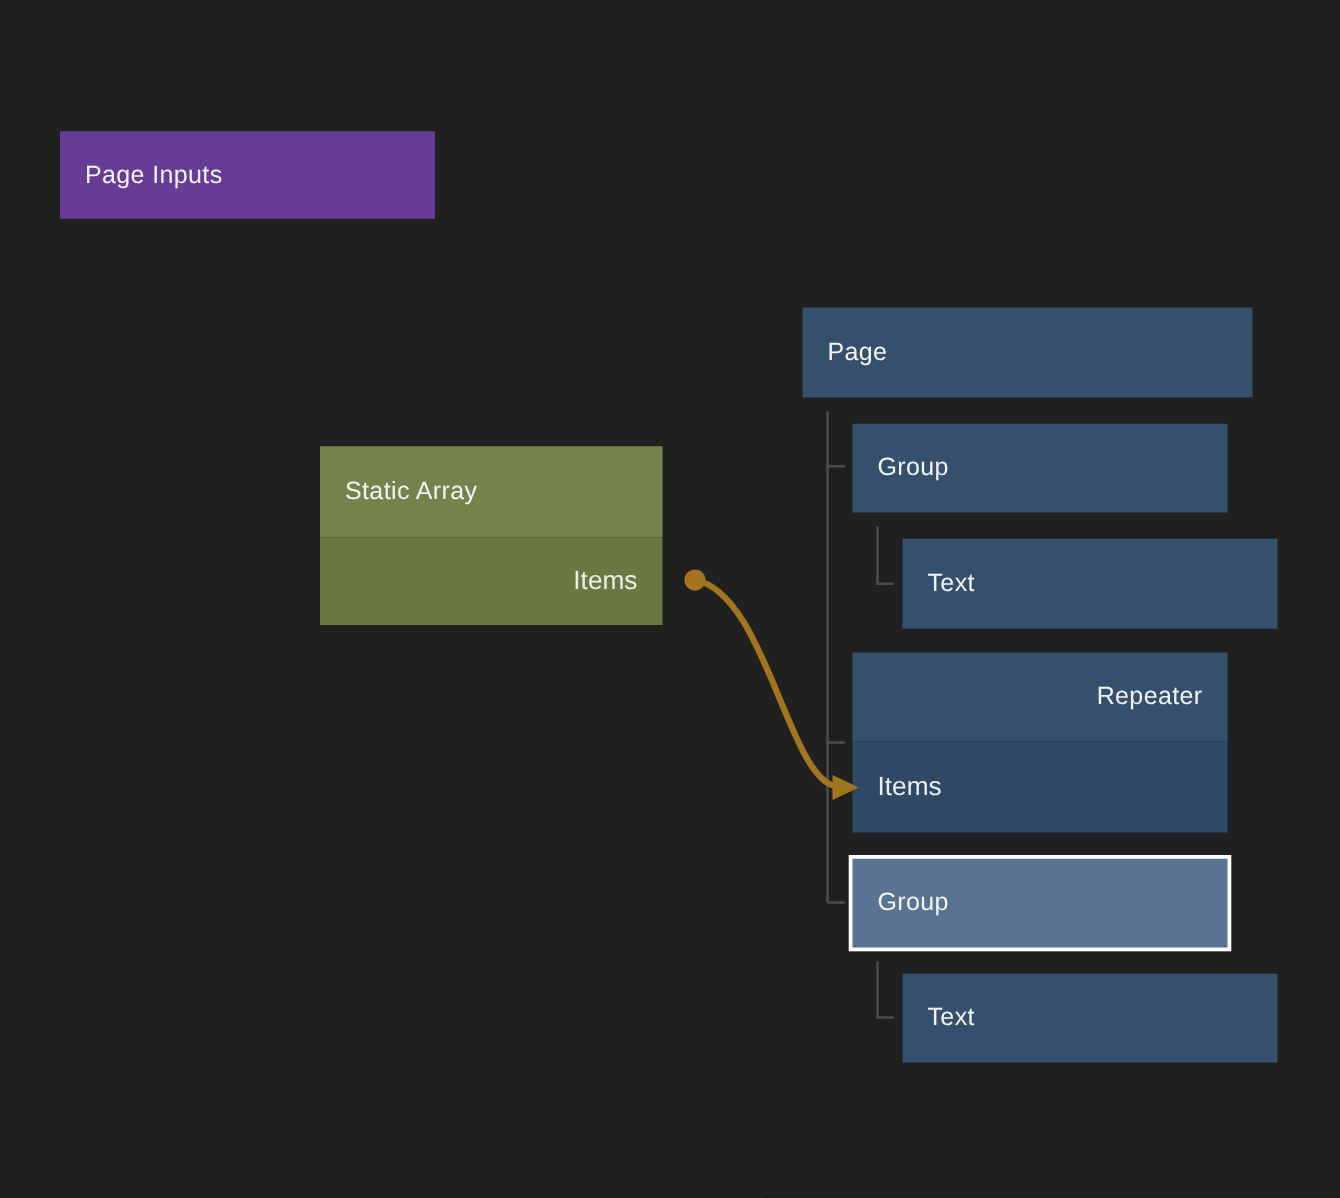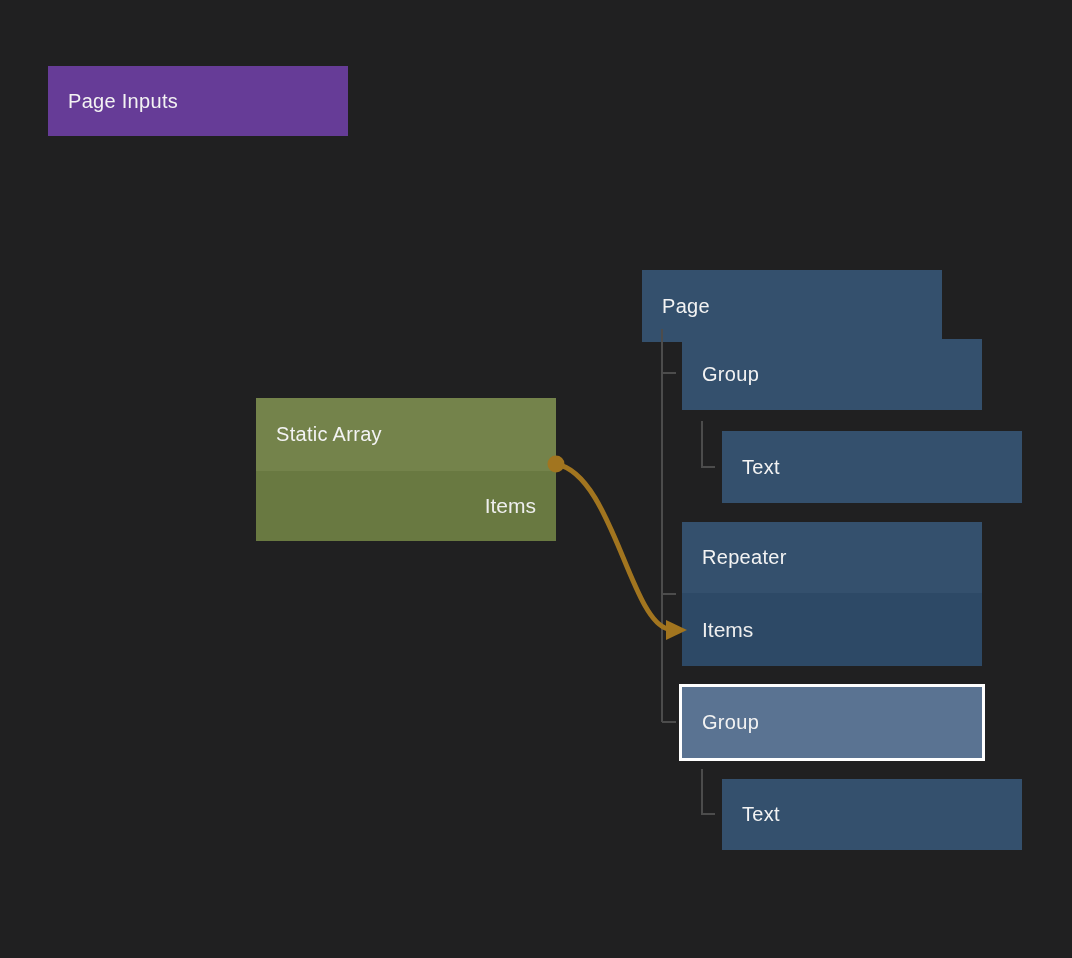--- a/index.html
+++ b/index.html
@@ -29,46 +29,46 @@
   }
   .port-label {
     font-size:21px;
     color:#eeeeee;
     white-space:nowrap;
   }
   .out { justify-content:flex-end; }
 
   
   #node-page-inputs { left:48px;  top:66px;  width:300px; height:70px; }
-  #node-static-array{ left:256px; top:357px; width:300px;margin-top:41px; }
+  #node-static-array{ left:256px; top:357px; width:274px; }
   #sa-header  { height:73px; }
   #sa-port    { height:70px; }
-  #node-page    { left:642px; top:246px; width:300px; height:72px;margin-top:24px; }
+  #node-page    { left:642px; top:246px; width:360px; height:72px; }
   #node-group-1 { left:682px; top:339px; width:300px; height:71px; }
   #node-text-1  { left:722px; top:431px; width:300px; height:72px; }
   #node-repeater{ left:682px; top:522px; width:300px; }
-  #rp-header { height:71px; }
+  #rp-header { height:71px;justify-content:flex-end; }
   #rp-port   { height:73px; }
   #node-group-2 {
     left:679px; top:684px; width:306px; height:77px;
     border:3px solid #ffffff; box-sizing:border-box;
   }
   #node-text-2  { left:722px; top:779px; width:300px; height:71px; }
 
   #wire-layer {
     position:absolute; left:0; top:0; z-index:2;
     pointer-events:none;
   }
 </style>
 </head>
 <body>
 
 <div class="canvas" style="background-color: rgb(32, 32, 33);">
 
-  <div class="node row" id="node-page-inputs" style="background-color: rgb(102, 60, 151);">
+  <div class="node row" id="node-page-inputs" style="background-color: rgb(102, 60, 151); margin-top: 39px;">
     <span class="node-title">Page Inputs</span>
   </div>
 
   <div class="node" id="node-static-array">
     <div class="row" id="sa-header" style="background-color: rgb(116, 131, 75);">
       <span class="node-title">Static Array</span>
     </div>
     <div class="row out" id="sa-port" style="background-color: rgb(105, 121, 65);">
       <span class="port-label">Items</span>
     </div>

